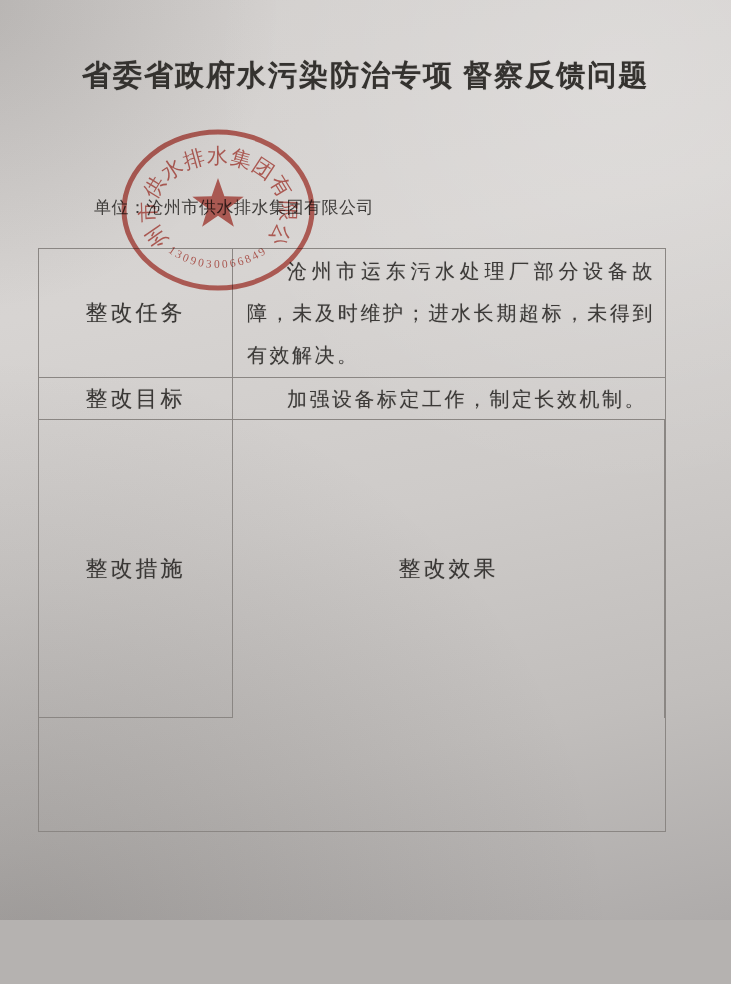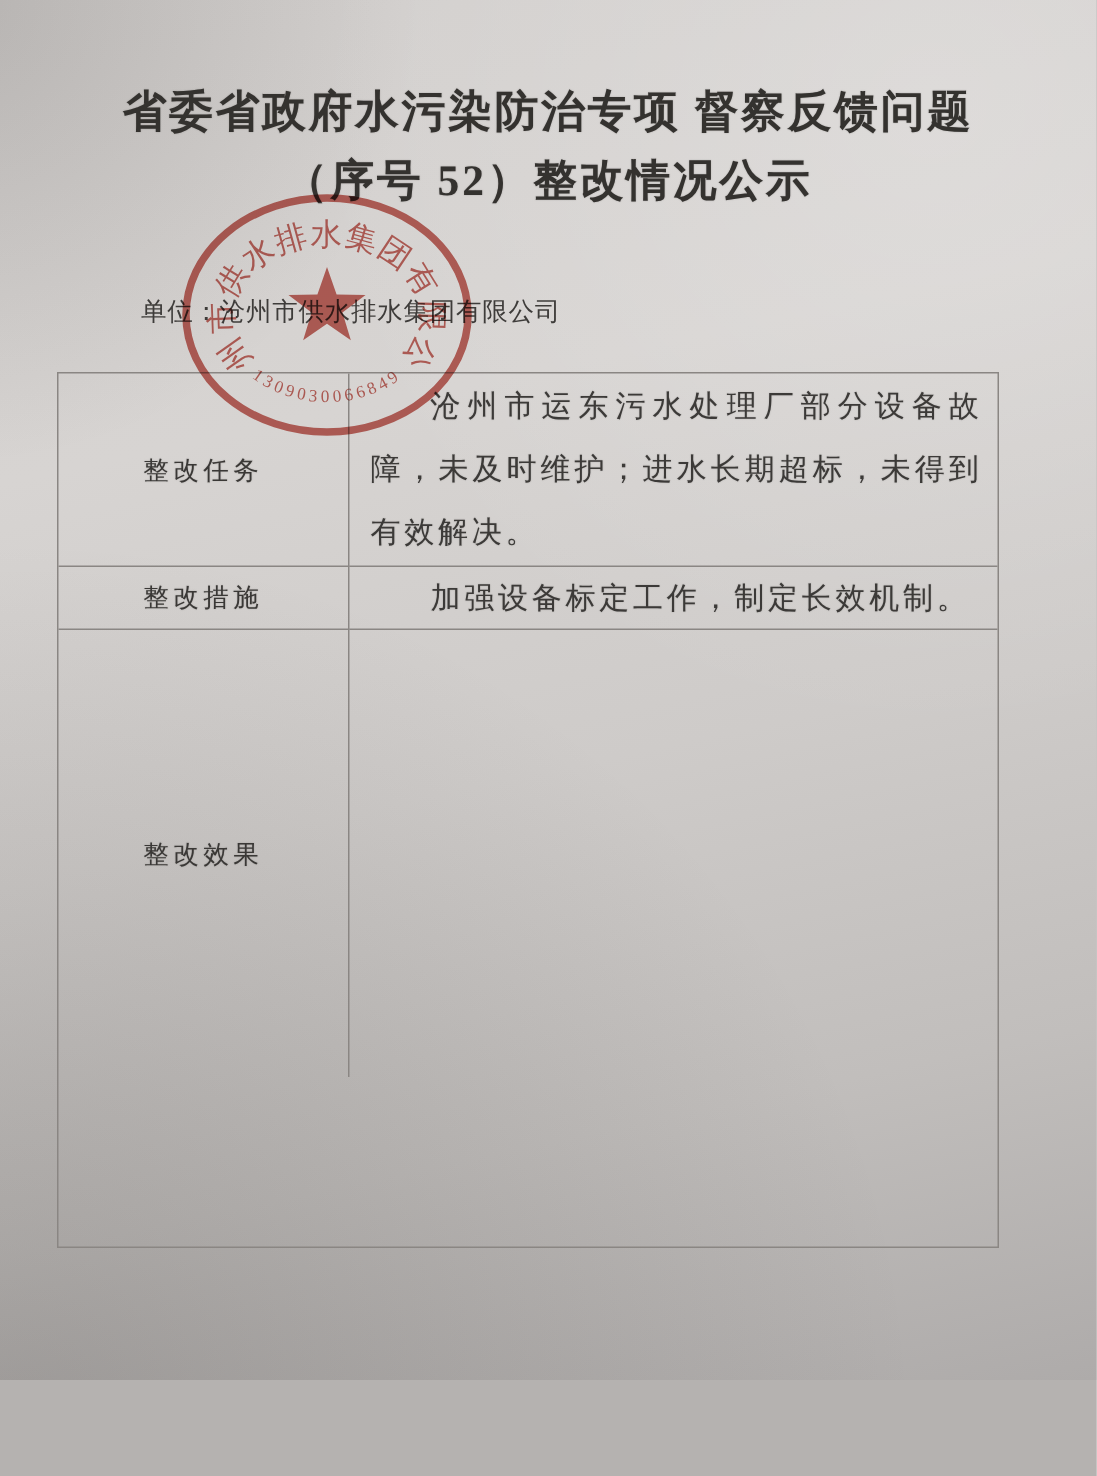--- a/index.html
+++ b/index.html
@@ -27,21 +27,21 @@
   .meta .time{position:absolute;left:446px;top:0;}
   .doc-table{
     position:absolute;left:38px;top:248px;width:628px;height:584px;
     box-sizing:border-box;border:1px solid #8a8683;
     display:grid;grid-template-columns:194px 1fr;
     grid-template-rows:129px 42px 298px 113px;
   }
   .cell{box-sizing:border-box;display:flex;align-items:center;min-width:0;}
   .cell-label{
     justify-content:center;border-right:1px solid #8a8683;
-    font-size:17px;letter-spacing:3px;color:#3a3836;
+    font-size:22px;letter-spacing:3px;color:#3a3836;
     text-shadow:0 0 1px rgba(58,56,54,0.3);
   }
   .bb{border-bottom:1px solid #8a8683;align-items:center;}
   .cell-content{padding:0 10px 0 14px;}
   .cell-content p{
     margin:0;font-size:20px;line-height:2.1;letter-spacing:2.5px;
     text-indent:2em;text-align:justify;color:#3c3a38;
     text-shadow:0 0 1px rgba(60,58,56,0.3);
   }
   .seal{
@@ -52,41 +52,43 @@
   .seal-company{font-family:"Liberation Serif","DejaVu Serif",serif;font-size:21px;letter-spacing:1px;}
   .seal-num{font-family:"Liberation Serif","DejaVu Serif",serif;font-size:11.5px;letter-spacing:2.5px;}
 </style>
 </head>
 <body>
 
 <div class="paper">
 
   <div class="title">
     <div>省委省政府水污染防治专项 督察反馈问题</div>
-    <div>（序号 52）整改情况公示</div>
   </div>
 
   <div class="meta">
     <span class="unit"><span>单位：</span><span>沧州市供水排水集团有限公司</span></span>
   </div>
 
   <div class="doc-table">
     <div class="cell cell-label bb">
       <span>整改任务</span>
     </div>
     <div class="cell cell-content bb">
       <p>沧州市运东污水处理厂部分设备故障，未及时维护；进水长期超标，未得到有效解决。</p>
     </div>
 
     <div class="cell cell-label bb">
-      <span>整改措施</span>
+      <span>整改目标</span>
+    </div>
+    <div class="cell cell-content bb">
+      <p>加强设备标定工作，制定长效机制。</p>
     </div>
 
-    <div class="cell cell-content bb">
-      <p>加强设备标定工作，制定长效机制。</p>
+    <div class="cell cell-label bb">
+      <span>整改措施</span>
     </div>
 
     <div class="cell cell-label">
       <span>整改效果</span>
     </div>
   </div>
 
   <svg class="seal" viewBox="0 0 731 984" aria-hidden="true">
     <defs>
       <path id="arcCompany" d="M 169.7 240.2 A 63 47 0 1 1 266.3 240.2" fill="none"></path>

